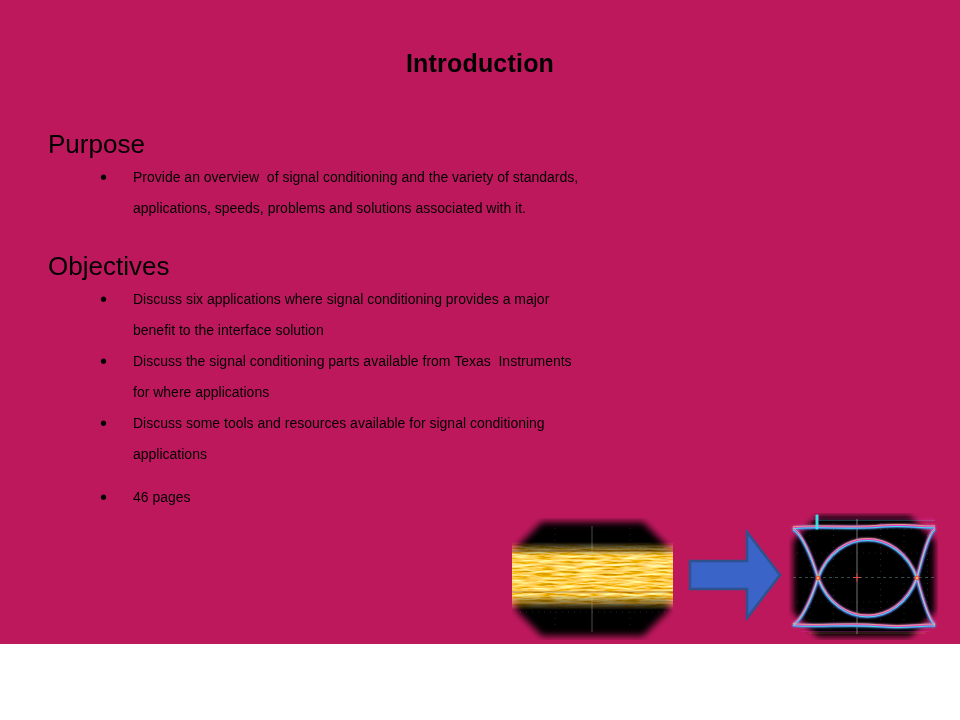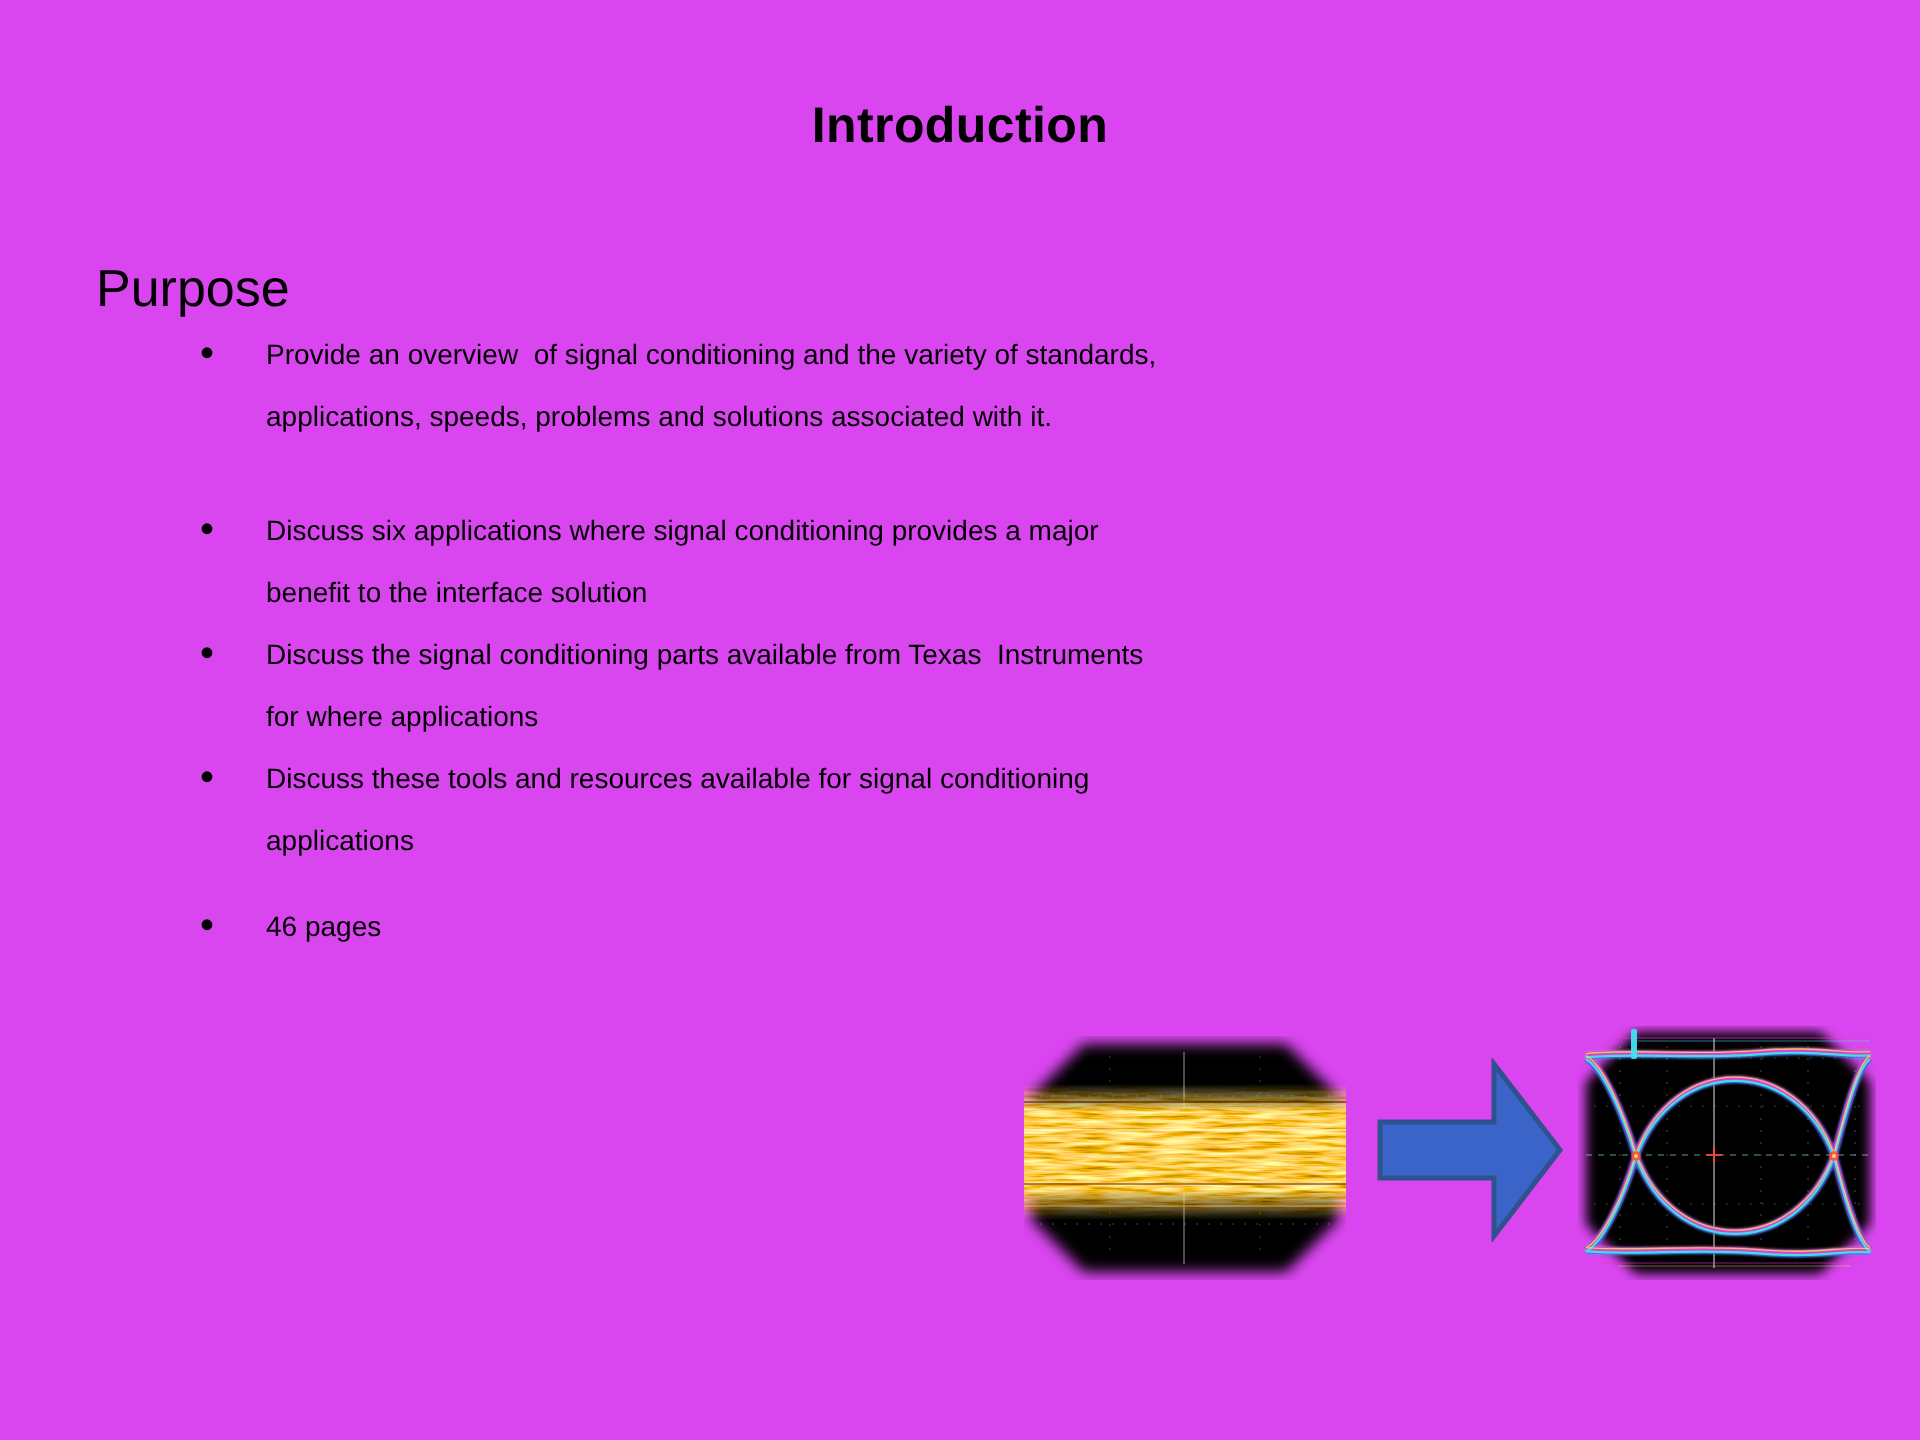--- a/index.html
+++ b/index.html
@@ -1,20 +1,20 @@
 <!DOCTYPE html>
 <html><head>
 <meta charset="utf-8">
 <style>
   html,body{margin:0;padding:0;}
   body{
     width:960px;height:720px;background:#ffffff;
     font-family:"Liberation Sans","DejaVu Sans",sans-serif;color:#000;
   }
-  .slide{position:relative;width:960px;height:720px;background:#d946ef;overflow:hidden;}
+  .slide{position:relative;width:960px;height:644px;background:#be185d;overflow:hidden;}
   .slide-title{
     position:absolute;top:48px;left:0;width:960px;text-align:center;
     font-size:25px;font-weight:bold;line-height:30px;letter-spacing:.2px;
   }
   .content{position:absolute;left:48px;top:128px;width:872px;}
   .section{margin:0;}
   .sec-purpose{margin-bottom:26px;}
   .sec-objectives{margin-bottom:12px;}
   .section-heading{
     font-size:26px;font-weight:normal;line-height:32px;margin:0 0 2px 0;
@@ -43,33 +43,34 @@
     <div class="section sec-purpose">
       <div class="section-heading">Purpose</div>
       <div class="bullet-row">
         <span class="bullet-marker">•</span>
         <span class="bullet-text">Provide an overview  of signal conditioning and the variety of standards,
 applications, speeds, problems and solutions associated with it.</span>
       </div>
     </div>
 
     <div class="section sec-objectives">
+      <div class="section-heading">Objectives</div>
       <div class="bullet-row">
         <span class="bullet-marker">•</span>
         <span class="bullet-text">Discuss six applications where signal conditioning provides a major
 benefit to the interface solution</span>
       </div>
       <div class="bullet-row">
         <span class="bullet-marker">•</span>
         <span class="bullet-text">Discuss the signal conditioning parts available from Texas  Instruments
 for where applications</span>
       </div>
       <div class="bullet-row">
         <span class="bullet-marker">•</span>
-        <span class="bullet-text">Discuss these tools and resources available for signal conditioning
+        <span class="bullet-text">Discuss some tools and resources available for signal conditioning
 applications</span>
       </div>
     </div>
 
     <div class="section sec-content">
       <div class="bullet-row">
         <span class="bullet-marker">•</span>
         <span class="bullet-text">46 pages</span>
       </div>
     </div>

